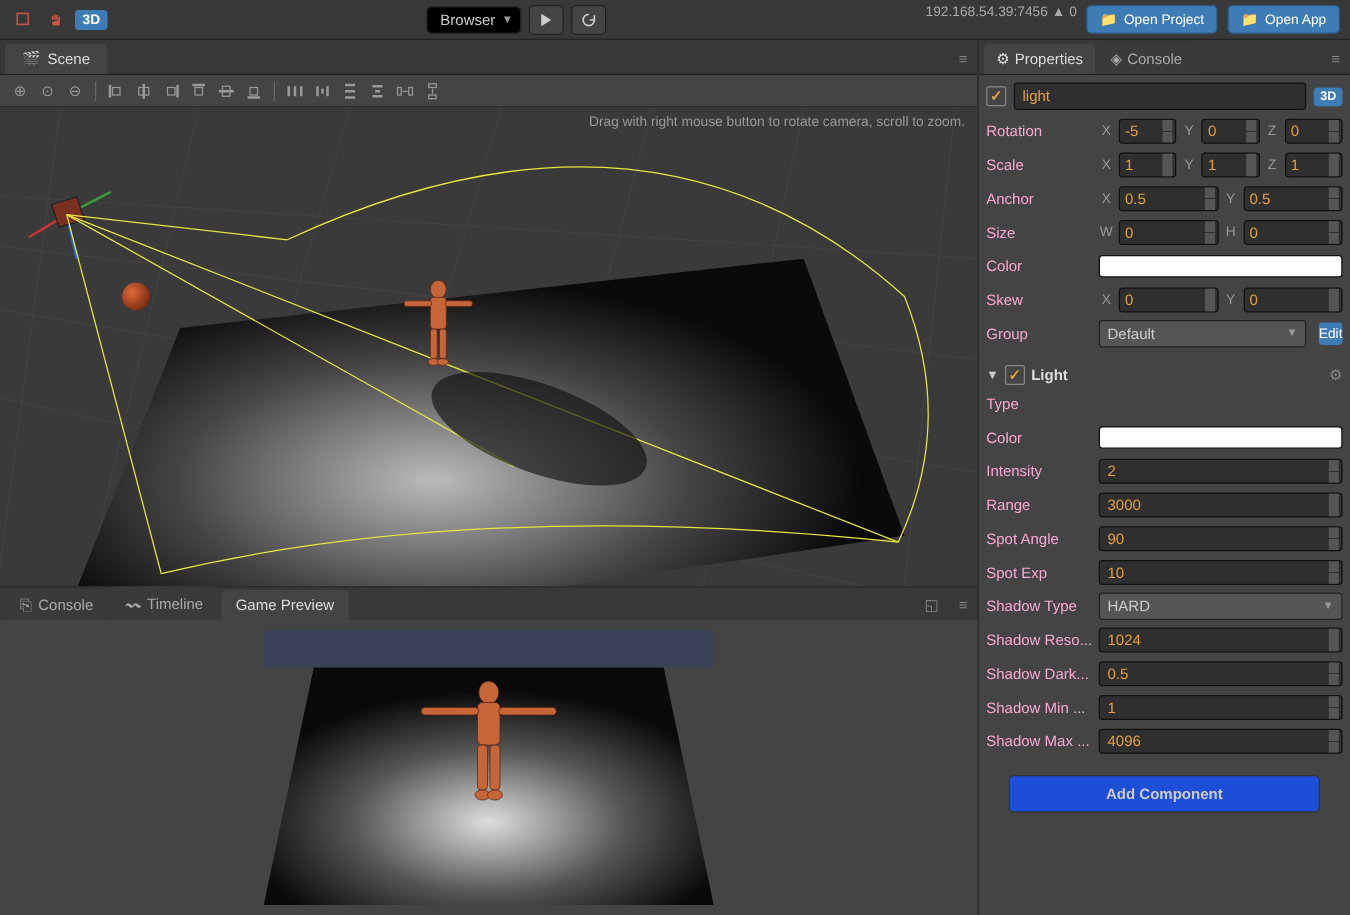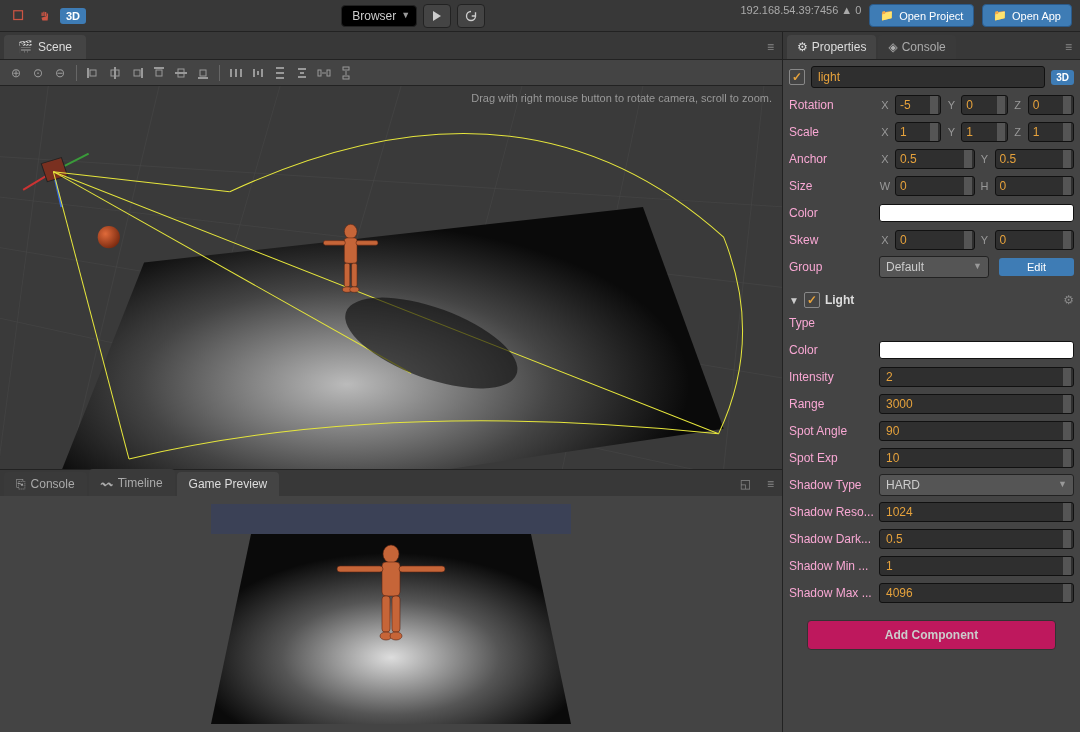--- a/index.html
+++ b/index.html
@@ -47,27 +47,27 @@
 .plabel{width:90px;color:#f9a8d4;font-size:12px;white-space:nowrap;overflow:hidden;text-overflow:ellipsis}
 .pvals{flex:1;display:flex;gap:4px;align-items:center}
 .ax{color:#999;font-size:11px;width:12px;text-align:center}
 .num{flex:1;background:#2f2f2f;border:1px solid #111;border-radius:3px;padding:2px 4px;color:#e6a23c;font-size:12px;text-align:left;position:relative;min-width:0}
 .num::after{content:'';position:absolute;right:2px;top:0;bottom:0;width:8px;background:linear-gradient(#555 48%,transparent 48%,transparent 52%,#555 52%)}
 .fullnum{flex:1;background:#2f2f2f;border:1px solid #111;border-radius:3px;padding:2px 6px;color:#e6a23c;font-size:12px;position:relative}
 .fullnum::after{content:'';position:absolute;right:2px;top:0;bottom:0;width:8px;background:linear-gradient(#555 48%,transparent 48%,transparent 52%,#555 52%)}
 .swatch{flex:1;height:18px;background:#fff;border:1px solid #111;border-radius:3px;cursor:pointer}
 .sel{flex:1;background:#555;border:1px solid #222;border-radius:3px;padding:3px 6px;color:#ccc;font-size:12px;position:relative;cursor:pointer}
 .sel::after{content:'▼';position:absolute;right:6px;top:4px;font-size:9px;color:#999}
-.edit-btn{background:#3e7cb5;color:#fff;padding:3px 28px;border-radius:3px;font-size:11px;cursor:pointer;margin-left:6px}
+.edit-btn{background:#3e7cb5;color:#fff;padding:3px 0;border-radius:3px;font-size:11px;cursor:pointer;margin-left:6px}
 .section{margin-top:10px}
 .sec-header{display:flex;align-items:center;gap:5px;padding:4px 0;cursor:pointer}
 .sec-header .arrow{font-size:10px;color:#ccc}
 .sec-header .title{font-weight:600;color:#ddd}
 .gear{margin-left:auto;color:#888;cursor:pointer}
-.add-comp{margin:16px 18px;padding:7px;background:#be185d;border:1px solid #333;border-radius:4px;text-align:center;color:#ccc;font-weight:600;cursor:pointer}
+.add-comp{margin:16px 18px;padding:7px;background:#1d4ed8;border:1px solid #333;border-radius:4px;text-align:center;color:#ccc;font-weight:600;cursor:pointer}
 svg{display:block}
 </style>
 </head>
 <body>
 
 <div class="app">
 
   <div class="topbar">
     <div class="tb-left">
       <div class="tb-icon">

